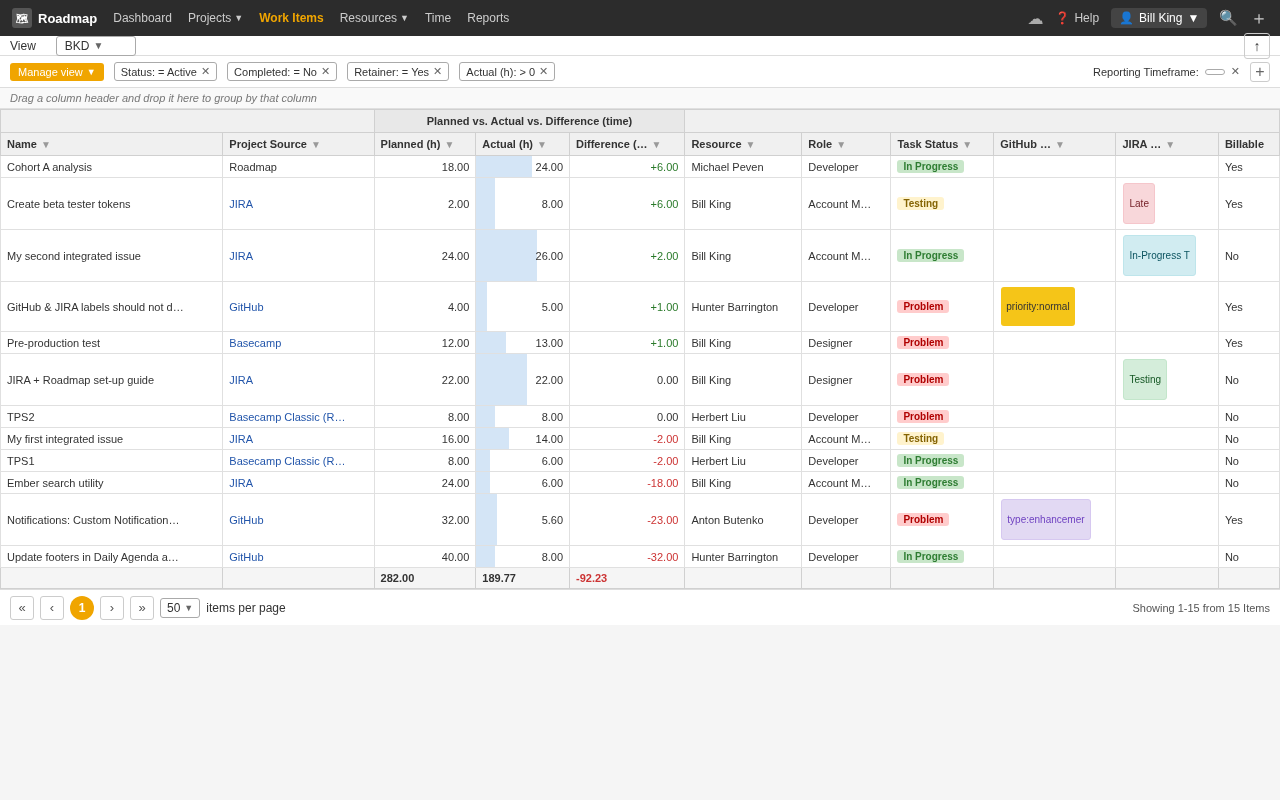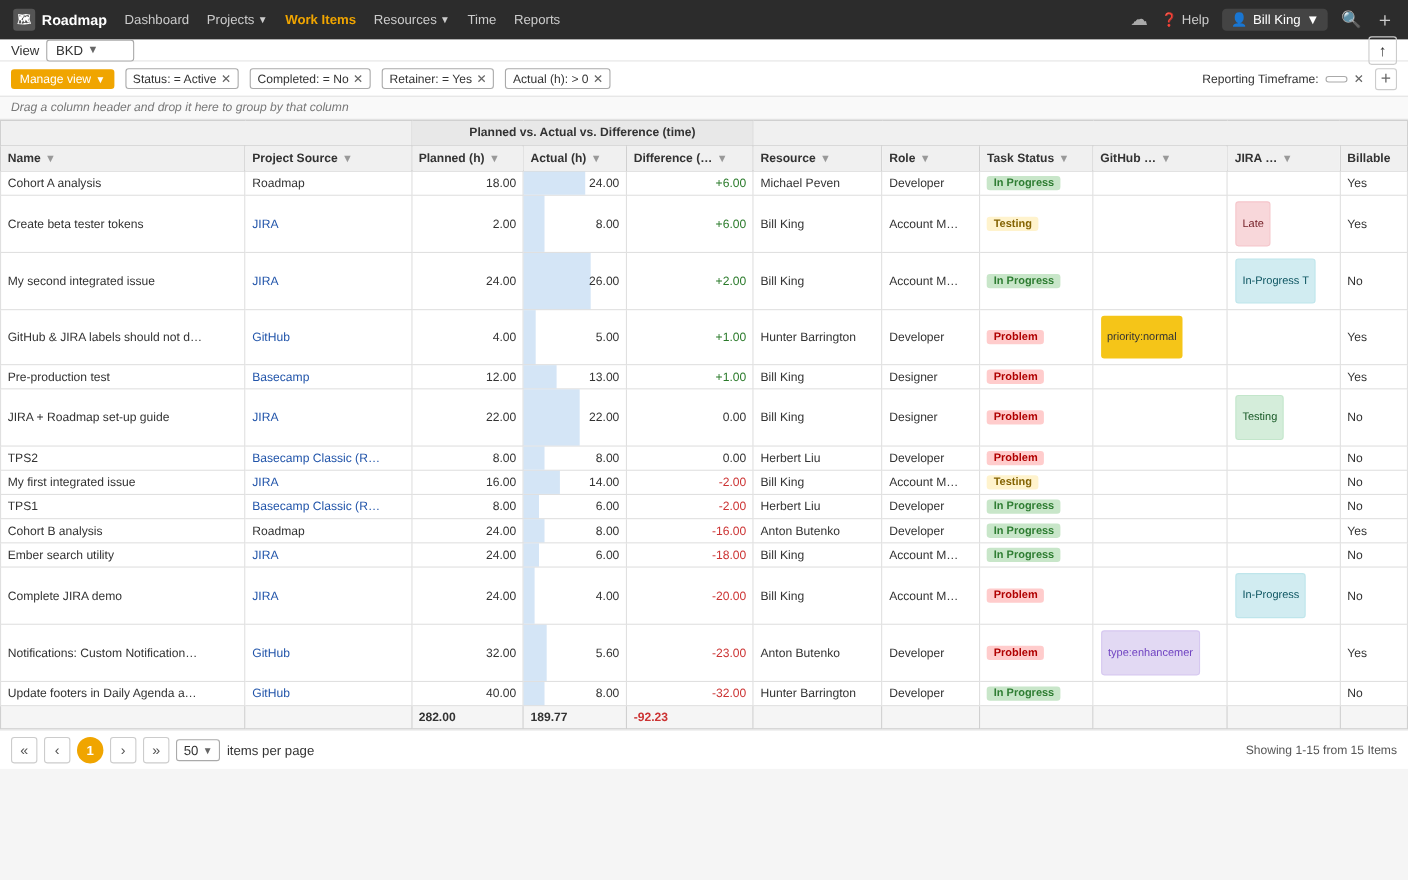--- a/index.html
+++ b/index.html
@@ -14,21 +14,21 @@
     .top-nav .nav-link .caret { font-size: 9px; }
     .top-nav .spacer { flex: 1; }
     .top-nav .right-items { display: flex; align-items: center; gap: 12px; }
     .top-nav .cloud-icon { font-size: 16px; color: #aaa; cursor: pointer; }
     .top-nav .help-btn { display: flex; align-items: center; gap: 4px; color: #ccc; font-size: 12px; cursor: pointer; }
     .top-nav .user-btn { display: flex; align-items: center; gap: 5px; background: #444; border-radius: 4px; padding: 3px 8px; cursor: pointer; font-size: 12px; }
     .top-nav .search-icon { font-size: 15px; cursor: pointer; color: #ccc; }
     .top-nav .plus-icon { font-size: 18px; cursor: pointer; color: #ccc; }
 
     
-    .toolbar { background: #fff; border-bottom: 1px solid #ddd; height: 20px; display: flex; align-items: center; padding: 0 10px; gap: 6px; }
+    .toolbar { background: #fff; border-bottom: 1px solid #ddd; height: 20px; display: flex; align-items: center; padding: 0 10px; gap: 20px; }
     .view-label { font-size: 12px; font-weight: 500; color: #333; }
     .view-select { display: flex; align-items: center; gap: 4px; border: 1px solid #aaa; border-radius: 3px; padding: 2px 8px; background: #fff; cursor: pointer; font-size: 12px; min-width: 80px; text-align: center; }
     .view-select .caret { color: #666; font-size: 10px; }
     .export-btn { margin-left: auto; width: 26px; height: 26px; display: flex; align-items: center; justify-content: center; border: 1px solid #ccc; border-radius: 3px; cursor: pointer; font-size: 14px; }
 
     
     .filters-bar { background: #fff; border-bottom: 1px solid #ddd; min-height: 32px; display: flex; align-items: center; padding: 4px 10px; gap: 10px; flex-wrap: wrap; }
     .manage-view-btn { background: #f0a500; color: #fff; border: none; border-radius: 3px; padding: 3px 8px; font-size: 11px; cursor: pointer; display: flex; align-items: center; gap: 4px; }
     .manage-view-btn .caret { font-size: 9px; }
     .filter-pill { display: flex; align-items: center; gap: 4px; border: 1px solid #aaa; border-radius: 3px; padding: 2px 6px; font-size: 11px; background: #fff; }
@@ -398,65 +398,33 @@
           </td>
           <td class="num-cell diff-neg">-2.00</td>
           <td>Herbert Liu</td>
           <td>Developer</td>
           <td><span class="badge badge-inprogress">In Progress</span></td>
           <td></td>
           <td></td>
           <td>No</td>
         </tr>
         <tr>
-          <td class="name-cell">Cohort B analysis</td>
-          <td class="source-cell">Roadmap</td>
-          <td class="num-cell">24.00</td>
-          <td class="actual-cell" style="position: relative; min-width: 80px;">
-            <div class="actual-bar" style="width: 20%;"></div>
-            <span class="actual-val">8.00</span>
-          </td>
-          <td class="num-cell diff-neg">-16.00</td>
-          <td>Anton Butenko</td>
-          <td>Developer</td>
-          <td><span class="badge badge-inprogress">In Progress</span></td>
-          <td></td>
-          <td></td>
-          <td>Yes</td>
-        </tr>
-        <tr>
           <td class="name-cell">Ember search utility</td>
           <td class="source-cell"><a href="#">JIRA</a></td>
           <td class="num-cell">24.00</td>
           <td class="actual-cell" style="position: relative; min-width: 80px;">
             <div class="actual-bar" style="width: 15%;"></div>
             <span class="actual-val">6.00</span>
           </td>
           <td class="num-cell diff-neg">-18.00</td>
           <td>Bill King</td>
           <td>Account M…</td>
           <td><span class="badge badge-inprogress">In Progress</span></td>
           <td></td>
           <td></td>
-          <td>No</td>
-        </tr>
-        <tr>
-          <td class="name-cell">Complete JIRA demo</td>
-          <td class="source-cell"><a href="#">JIRA</a></td>
-          <td class="num-cell">24.00</td>
-          <td class="actual-cell" style="position: relative; min-width: 80px;">
-            <div class="actual-bar" style="width: 10%;"></div>
-            <span class="actual-val">4.00</span>
-          </td>
-          <td class="num-cell diff-neg">-20.00</td>
-          <td>Bill King</td>
-          <td>Account M…</td>
-          <td><span class="badge badge-problem">Problem</span></td>
-          <td></td>
-          <td><span class="label-tag label-inprogress">In-Progress</span></td>
           <td>No</td>
         </tr>
         <tr>
           <td class="name-cell">Notifications: Custom Notification…</td>
           <td class="source-cell"><a href="#">GitHub</a></td>
           <td class="num-cell">32.00</td>
           <td class="actual-cell" style="position: relative; min-width: 80px;">
             <div class="actual-bar" style="width: 22%;"></div>
             <span class="actual-val">5.60</span>
           </td>

